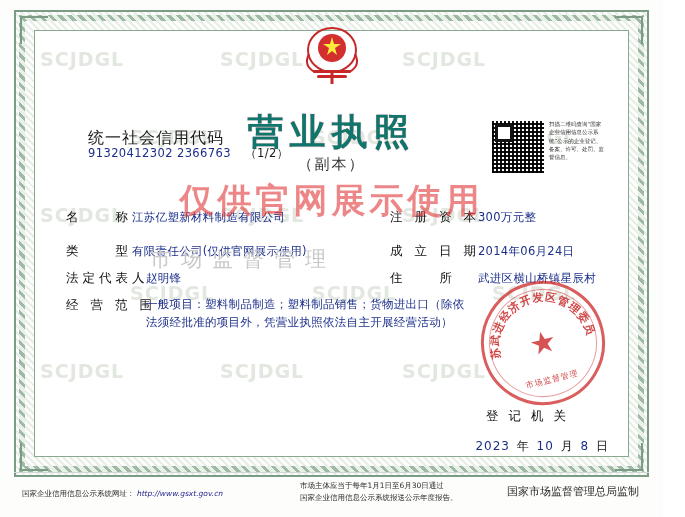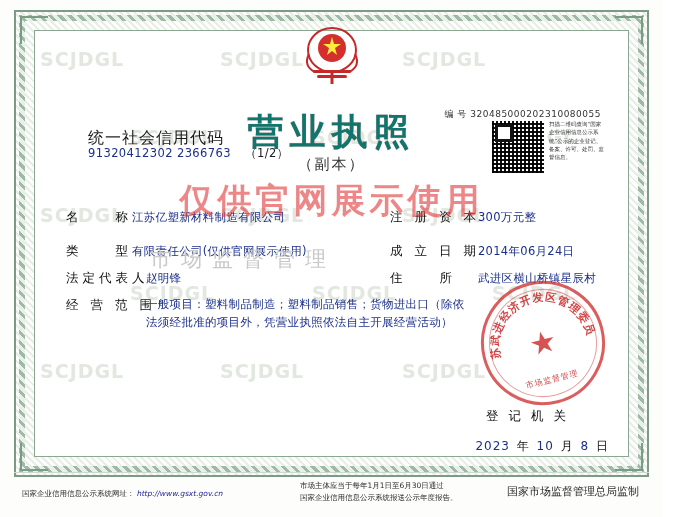--- a/index.html
+++ b/index.html
@@ -197,24 +197,20 @@
     <rect x="14" y="50" width="38" height="3" rx="1.5" fill="#c62828"></rect>
     <rect x="18" y="55" width="30" height="3" rx="1.5" fill="#c62828"></rect>
     <path d="M10 34 Q4 46 16 52" fill="none" stroke="#c62828" stroke-width="2"></path>
     <path d="M56 34 Q62 46 50 52" fill="none" stroke="#c62828" stroke-width="2"></path>
     <rect x="31.5" y="50" width="3" height="14" fill="#c62828"></rect>
   </svg>
 
   <div class="title">营业执照</div>
   <div class="subtitle">（副本）</div>
 
-  <div class="doc-no">
-    <span>编 号</span>
-    <span>320485000202310080055</span>
-  </div>
   <div class="qr"></div>
   <div class="qr-note">扫描二维码查询“国家企业信用信息公示系统”公示的企业登记、备案、许可、处罚、监督信息。</div>
 
   <div class="credit-label">统一社会信用代码</div>
   <div class="credit-value">
     <span>91320412302 2366763</span>
     <span class="half">（1/2）</span>
   </div>
 
   <div class="fld-label" style="left:66px;top:209px;">名　　称</div>

